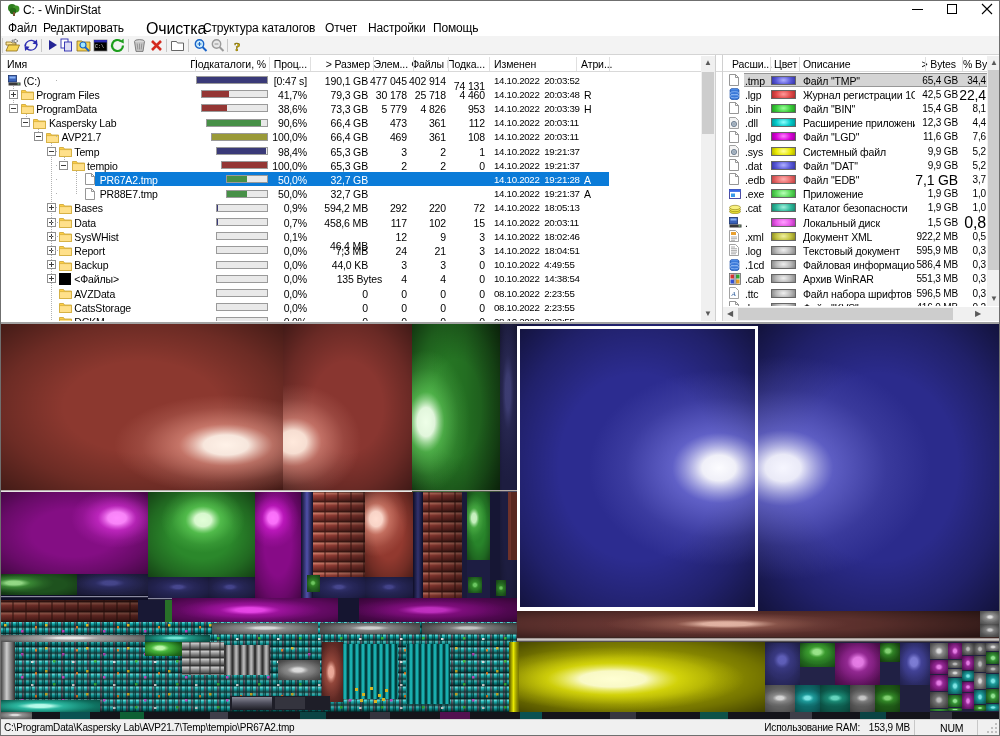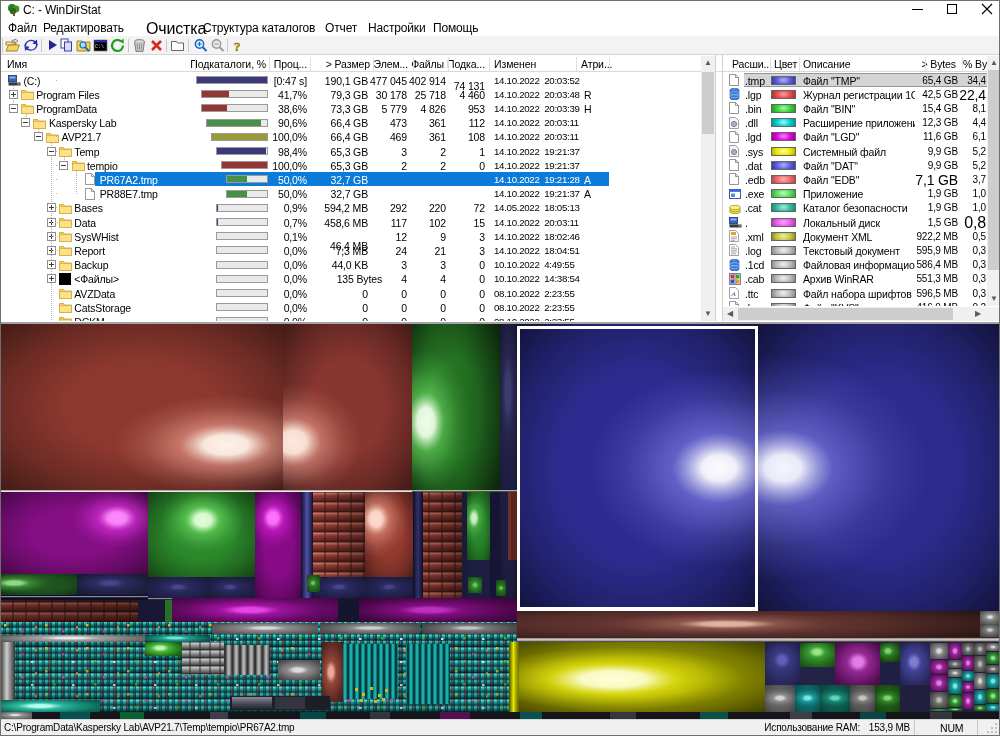--- a/index.html
+++ b/index.html
@@ -303,21 +303,21 @@
 </svg>
 <div class="t" style="left:74.3px;top:129.3px;color:#000">Bases</div>
 <div class="bar" style="left:216px;top:131.8px;width:52px">
       <i style="width:0.9%;background:#3a3a78"></i>
     </div>
 <div class="t r" style="left:252px;top:129.3px;width:55px;color:#000">0,9%</div>
 <div class="t r" style="left:310px;top:129.3px;width:58px;color:#000">594,2 MB</div>
 <div class="t r" style="left:357px;top:129.3px;width:50px;color:#000">292</div>
 <div class="t r" style="left:396px;top:129.3px;width:50px;color:#000">220</div>
 <div class="t r" style="left:437px;top:129.3px;width:48px;color:#000">72</div>
-<div class="t" style="left:494px;top:129.3px;color:#000;font-size:9.7px;letter-spacing:-0.3px">14.05.2022  18:05:13</div>
+<div class="t" style="left:494px;top:129.3px;color:#000;font-size:9.7px;letter-spacing:-0.3px">14.10.2022  18:05:13</div>
 <div class="exp" style="left:46.6px;top:145.5px">
       <span class="h"></span>
       <span class="v"></span>
     </div>
 <div class="doth" style="left:56.1px;top:78.5px;width:1.7px"></div>
 <svg class="abs" style="left:58.8px;top:145.0px" width="13" height="11" viewBox="0 0 13 11">
 <path d="M0.5 1.5 h4 l1 1.5 h7 v7.5 h-12 z" fill="#ffce45" stroke="#caa22e" stroke-width="0.8"></path>
 <path d="M0.5 3.6 h12 v6.9 h-12 z" fill="#ffe08a" stroke="#caa22e" stroke-width="0.6"></path>
 </svg>
 <div class="t" style="left:74.3px;top:143.5px;color:#000">Data</div>
@@ -497,21 +497,21 @@
 <div class="t r" style="left:175px;top:44.1px;width:60px;font-size:10px">12,3 GB</div>
 <div class="t r" style="left:225px;top:44.1px;width:38px;font-size:10px">4,4</div>
 <svg class="abs" style="left:6.0px;top:58.8px" width="10" height="12" viewBox="0 0 10 12">
 <path d="M0.5 0.5 h6 l3 3 v8 h-9 z" fill="#fff" stroke="#8a8a8a" stroke-width="0.9"></path>
 <path d="M6.5 0.5 v3 h3" fill="none" stroke="#8a8a8a" stroke-width="0.9"></path>
 </svg>
 <div class="t" style="left:22px;top:58.3px">.lgd</div>
 <div class="abs" style="left:48px;top:60.3px;width:25px;height:9px;background:radial-gradient(ellipse 60% 120% at 50% 45%, #ff80ff 0%, #d800d8 55%, #8e008e 100%);border:1px solid #666"></div>
 <div class="t" style="left:80px;top:58.3px;width:112px;overflow:hidden">Файл "LGD"</div>
 <div class="t r" style="left:175px;top:58.3px;width:60px;font-size:10px">11,6 GB</div>
-<div class="t r" style="left:225px;top:58.3px;width:38px;font-size:10px">6,1</div>
+<div class="t r" style="left:225px;top:58.3px;width:38px;font-size:10px">7,6</div>
 <svg class="abs" style="left:6px;top:73.0px" width="11" height="12" viewBox="0 0 11 12">
 <path d="M0.5 0.5 h6 l3 3 v8 h-9 z" fill="#f4f4f4" stroke="#8a8a8a" stroke-width="0.8"></path>
 <circle cx="5" cy="7" r="2.6" fill="#b8c8d8" stroke="#5a6a7a" stroke-width="0.8"></circle>
 <circle cx="5" cy="7" r="1" fill="#fff" stroke="#5a6a7a" stroke-width="0.6"></circle>
     </svg>
 <div class="t" style="left:22px;top:72.5px">.sys</div>
 <div class="abs" style="left:48px;top:74.5px;width:25px;height:9px;background:radial-gradient(ellipse 60% 120% at 50% 45%, #ffffa0 0%, #e8e800 55%, #a0a000 100%);border:1px solid #666"></div>
 <div class="t" style="left:80px;top:72.5px;width:112px;overflow:hidden">Системный файл</div>
 <div class="t r" style="left:175px;top:72.5px;width:60px;font-size:10px">9,9 GB</div>
 <div class="t r" style="left:225px;top:72.5px;width:38px;font-size:10px">5,2</div>

